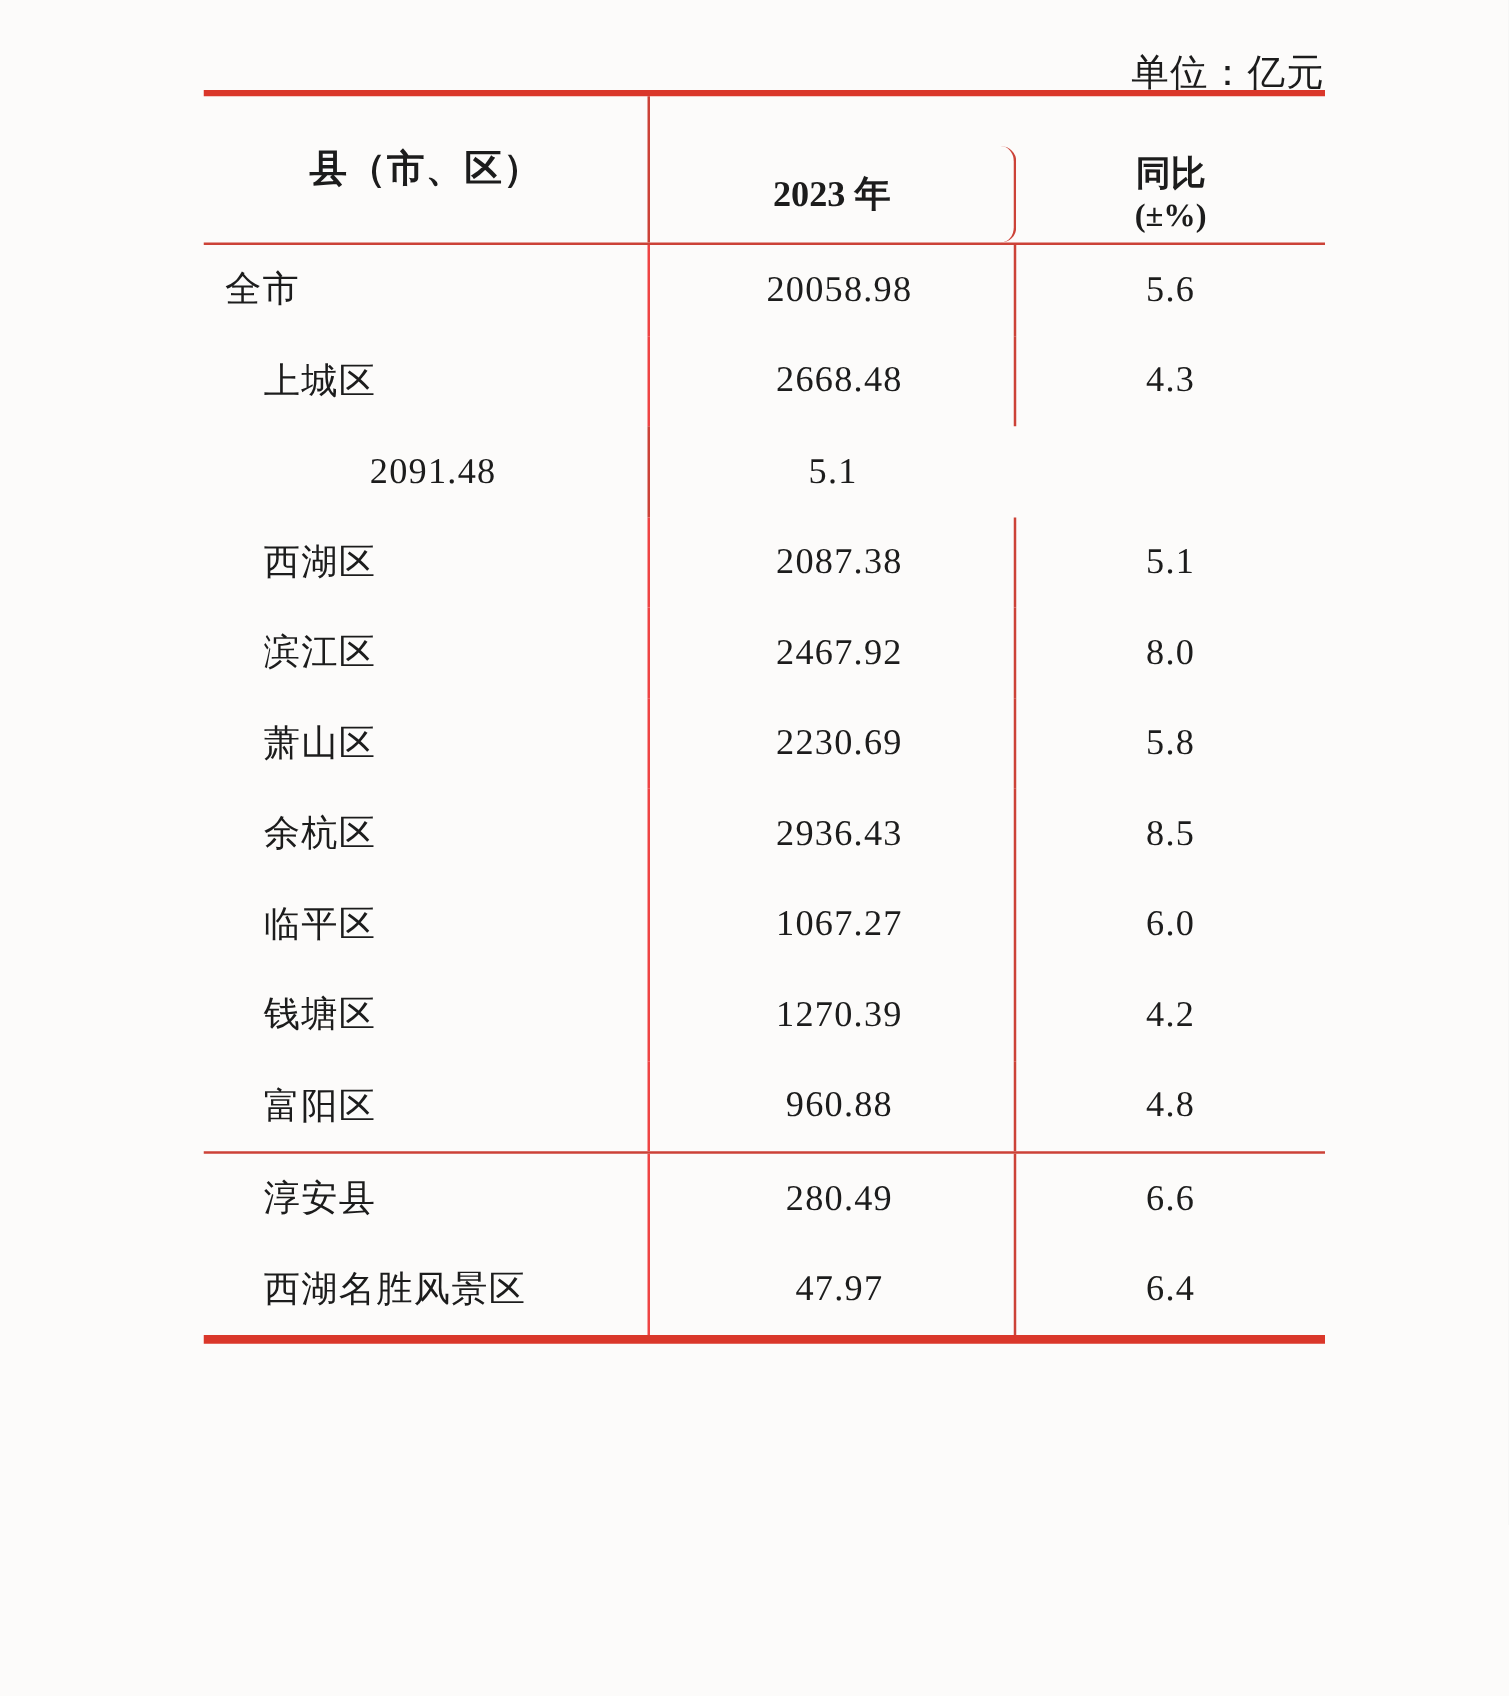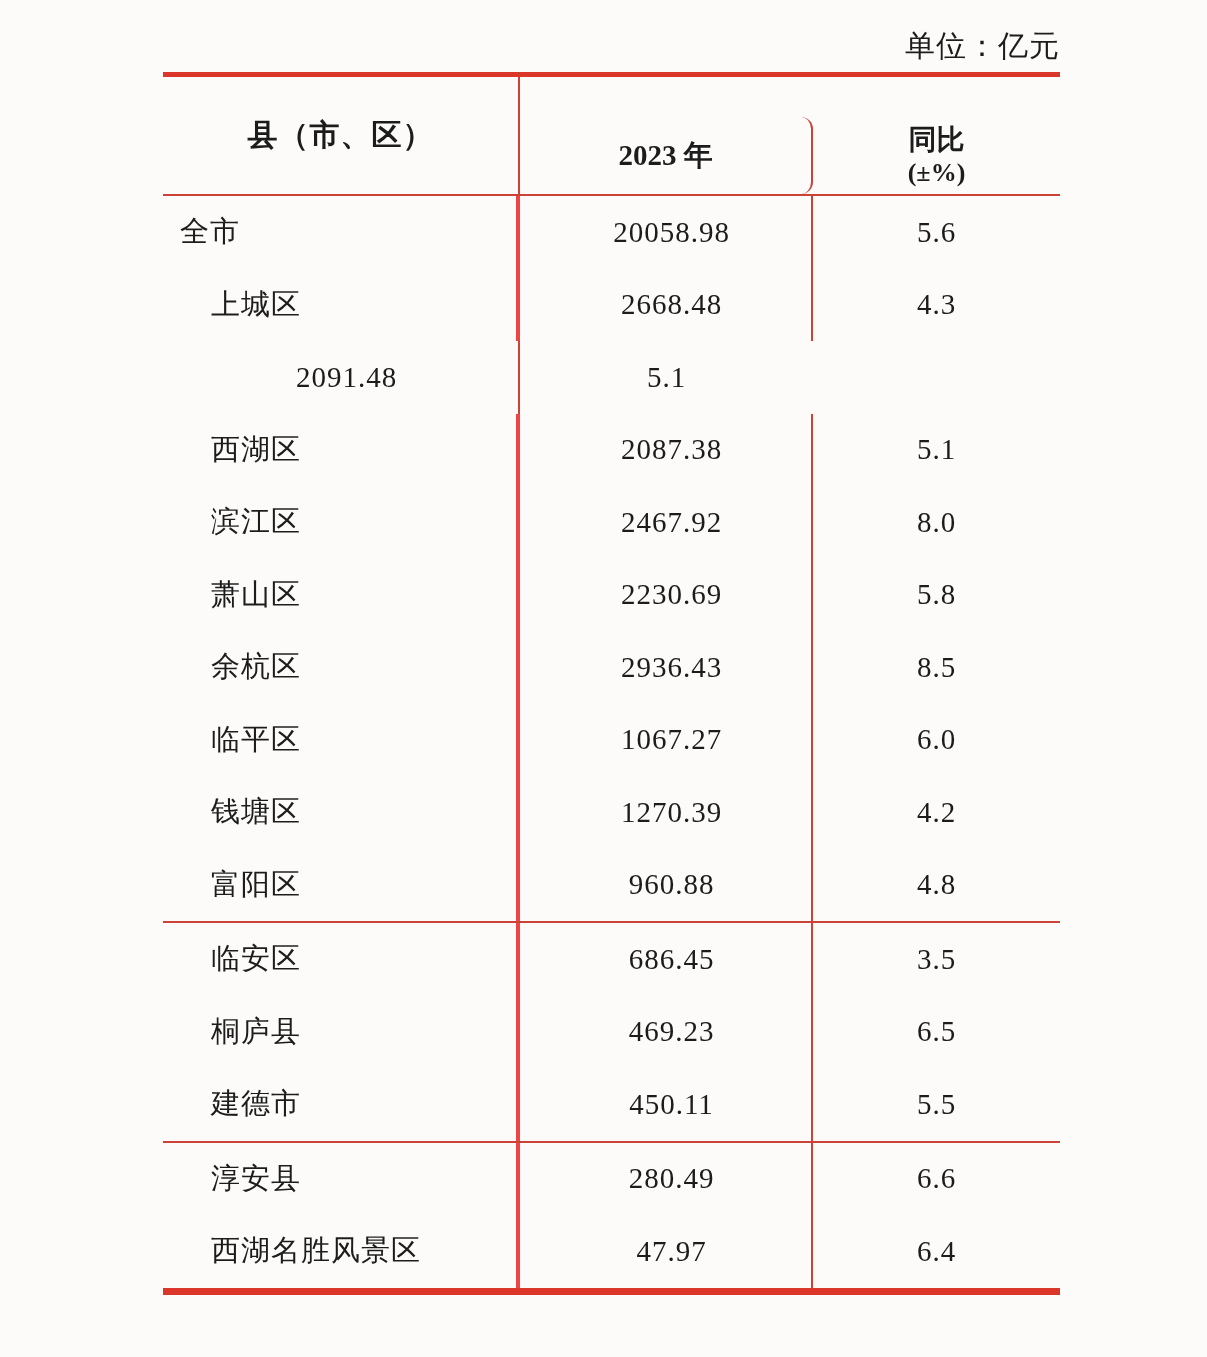--- a/index.html
+++ b/index.html
@@ -9,21 +9,21 @@
     width: 1207px;
     height: 1357px;
     margin: 0 auto;
     background: #fcfbfa;
     font-family: "Liberation Serif", "DejaVu Serif", serif;
     color: #1c1c1c;
     overflow: hidden;
   }
   .unit-label {
     position: absolute;
-    top: 26px;
+    top: 38px;
     left: 163px;
     width: 897px;
     text-align: right;
     font-size: 30px;
     letter-spacing: 1px;
   }
   .gdp-table {
     position: absolute;
     top: 72px;
     left: 163px;
@@ -85,21 +85,21 @@
     grid-template-columns: 357px 293px 247px;
     height: 72.5px;
   }
   .cell {
     display: flex;
     align-items: center;
     font-size: 29px;
   }
   .c-name {
     padding-left: 17px;
-    border-right: 4px solid #ef4444;
+    border-right: 2px solid #ef4444;
     letter-spacing: 1px;
   }
   .c-name.lv1 { padding-left: 48px; }
   .c-gdp {
     justify-content: center;
     border-right: 2px solid #cc4237;
     letter-spacing: 1px;
     margin-left: 12px;
   }
   .c-yoy {
@@ -172,37 +172,20 @@
         <div class="cell c-yoy">4.2</div>
       </div>
           <div class="row">
         <div class="cell c-name lv1">富阳区</div>
         <div class="cell c-gdp">960.88</div>
         <div class="cell c-yoy">4.8</div>
       </div>
         </div>
         <div class="section">
           <div class="row">
-        <div class="cell c-name lv1">临安区</div>
-        <div class="cell c-gdp">686.45</div>
-        <div class="cell c-yoy">3.5</div>
-      </div>
-          <div class="row">
-        <div class="cell c-name lv1">桐庐县</div>
-        <div class="cell c-gdp">469.23</div>
-        <div class="cell c-yoy">6.5</div>
-      </div>
-          <div class="row">
-        <div class="cell c-name lv1">建德市</div>
-        <div class="cell c-gdp">450.11</div>
-        <div class="cell c-yoy">5.5</div>
-      </div>
-        </div>
-        <div class="section">
-          <div class="row">
         <div class="cell c-name lv1">淳安县</div>
         <div class="cell c-gdp">280.49</div>
         <div class="cell c-yoy">6.6</div>
       </div>
           <div class="row">
         <div class="cell c-name lv1">西湖名胜风景区</div>
         <div class="cell c-gdp">47.97</div>
         <div class="cell c-yoy">6.4</div>
       </div>
         </div>

